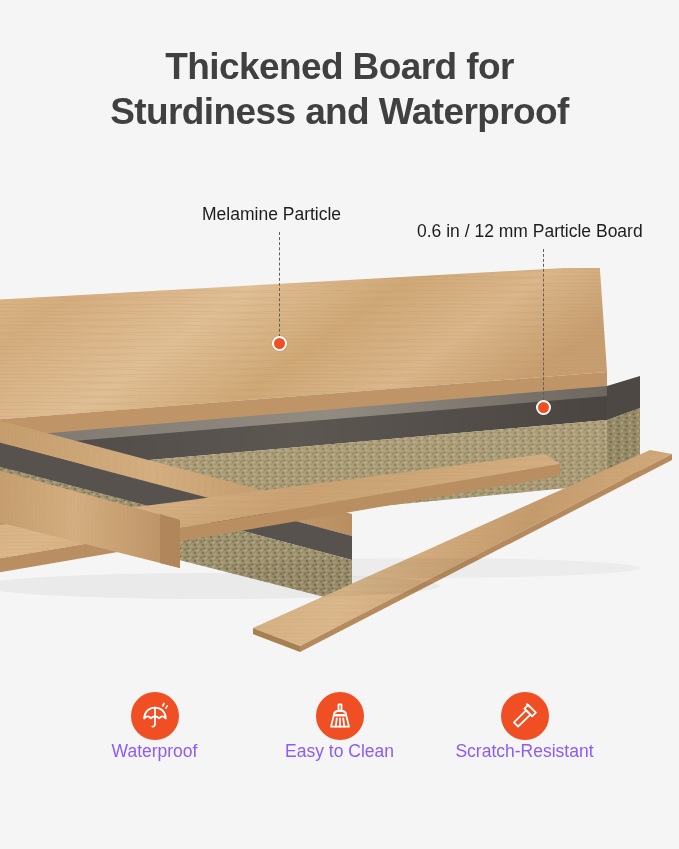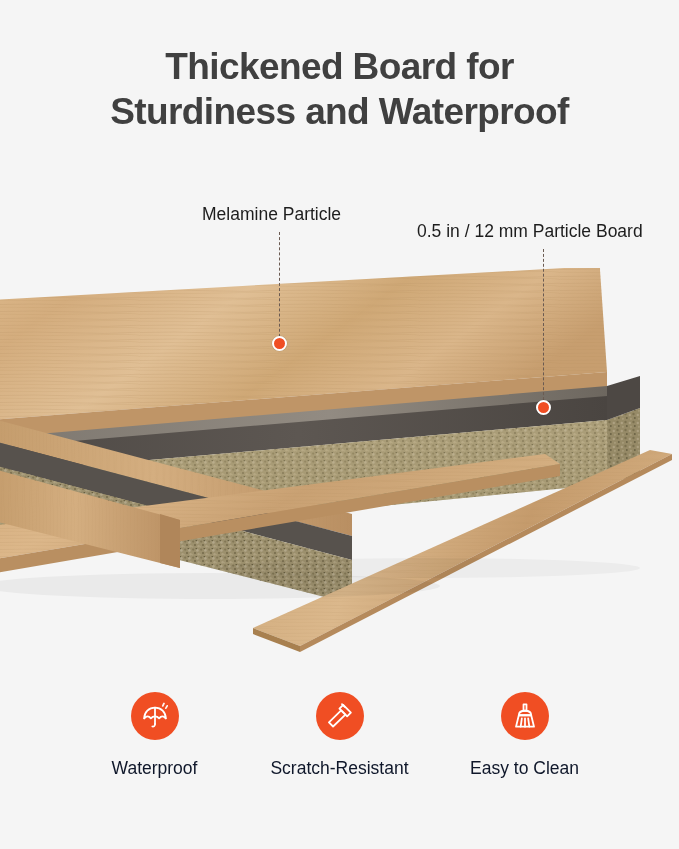--- a/index.html
+++ b/index.html
@@ -81,23 +81,22 @@
   .feature-icon{
     width:48px; height:48px;
     border-radius:50%;
     background:#f04e23;
     display:flex;
     align-items:center;
     justify-content:center;
   }
   .feature-icon svg{ display:block; }
   .feature-label{
-    margin-top:17px;
     font-size:17.5px;
-    color:#0f172a;
+    color:#8b5cf6;
     line-height:22px;
     white-space:nowrap;
     text-align:right;
   }
 </style>
 </head>
 <body>
 
 <div id="title-block">
   <span class="line">Thickened Board for</span>
@@ -249,21 +248,21 @@
 
     <ellipse cx="210" cy="318" rx="230" ry="13" fill="#000" opacity="0.045"></ellipse>
     <ellipse cx="430" cy="300" rx="210" ry="10" fill="#000" opacity="0.035"></ellipse>
   </svg>
 </div>
 
 <div class="callout-label" id="label-melamine">Melamine Particle</div>
 <div class="leader" id="leader-melamine"></div>
 <div class="dot" id="dot-melamine"></div>
 
-<div class="callout-label" id="label-particle">0.5 in / 12 mm Particle Board</div>
+<div class="callout-label" id="label-particle">0.6 in / 12 mm Particle Board</div>
 <div class="leader" id="leader-particle"></div>
 <div class="dot" id="dot-particle"></div>
 
 <div id="features">
 
   <div class="feature">
     <div class="feature-icon">
       <svg width="30" height="30" viewBox="0 0 32 32" fill="none" stroke="#ffffff" stroke-width="1.9" stroke-linecap="round" stroke-linejoin="round">
         <path d="M4.5 18.5 C4.5 11.8 9.6 7 16 7 C22.4 7 27.5 11.8 27.5 18.5"></path>
         <path d="M4.5 18.5 C7 15.6 9.3 15.6 11.6 18.5 C13.9 15.6 18.1 15.6 20.4 18.5 C22.7 15.6 25 15.6 27.5 18.5"></path>
@@ -272,35 +271,35 @@
         <path d="M24.3 5.2 L 25.6 2.6" opacity="0.95"></path>
         <path d="M27.6 7.6 L 29 5.2" opacity="0.95"></path>
       </svg>
     </div>
     <div class="feature-label">Waterproof</div>
   </div>
 
   <div class="feature">
     <div class="feature-icon">
       <svg width="30" height="30" viewBox="0 0 32 32" fill="none" stroke="#ffffff" stroke-width="1.9" stroke-linecap="round" stroke-linejoin="round">
-        <path d="M19.4 4.2 L 27.6 12.4 L 23.6 16.4 L 15.4 8.2 Z"></path>
-        <path d="M17.2 10 L 21.8 14.6 L 8.6 27.2 L 4.2 22.8 Z"></path>
-        <path d="M18.1 3.3 L 21.0 6.2"></path>
-      </svg>
-    </div>
-    <div class="feature-label">Scratch-Resistant</div>
-  </div>
-
-  <div class="feature">
-    <div class="feature-icon">
-      <svg width="30" height="30" viewBox="0 0 32 32" fill="none" stroke="#ffffff" stroke-width="1.9" stroke-linecap="round" stroke-linejoin="round">
         <path d="M14.4 3.6 H 17.6 V 10.4 H 14.4 Z"></path>
         <path d="M9.4 15.2 C9.4 12.6 11.4 10.4 16 10.4 C20.6 10.4 22.6 12.6 22.6 15.2 Z"></path>
         <path d="M9.4 15.2 L 6.4 27.4 H 25.6 L 22.6 15.2 Z"></path>
         <path d="M12.6 18.6 L 11.4 27.4"></path>
         <path d="M16 18.6 V 27.4"></path>
         <path d="M19.4 18.6 L 20.6 27.4"></path>
       </svg>
     </div>
     <div class="feature-label">Easy to Clean</div>
   </div>
 
+  <div class="feature">
+    <div class="feature-icon">
+      <svg width="30" height="30" viewBox="0 0 32 32" fill="none" stroke="#ffffff" stroke-width="1.9" stroke-linecap="round" stroke-linejoin="round">
+        <path d="M19.4 4.2 L 27.6 12.4 L 23.6 16.4 L 15.4 8.2 Z"></path>
+        <path d="M17.2 10 L 21.8 14.6 L 8.6 27.2 L 4.2 22.8 Z"></path>
+        <path d="M18.1 3.3 L 21.0 6.2"></path>
+      </svg>
+    </div>
+    <div class="feature-label">Scratch-Resistant</div>
+  </div>
+
 </div>
 
 </body></html>

